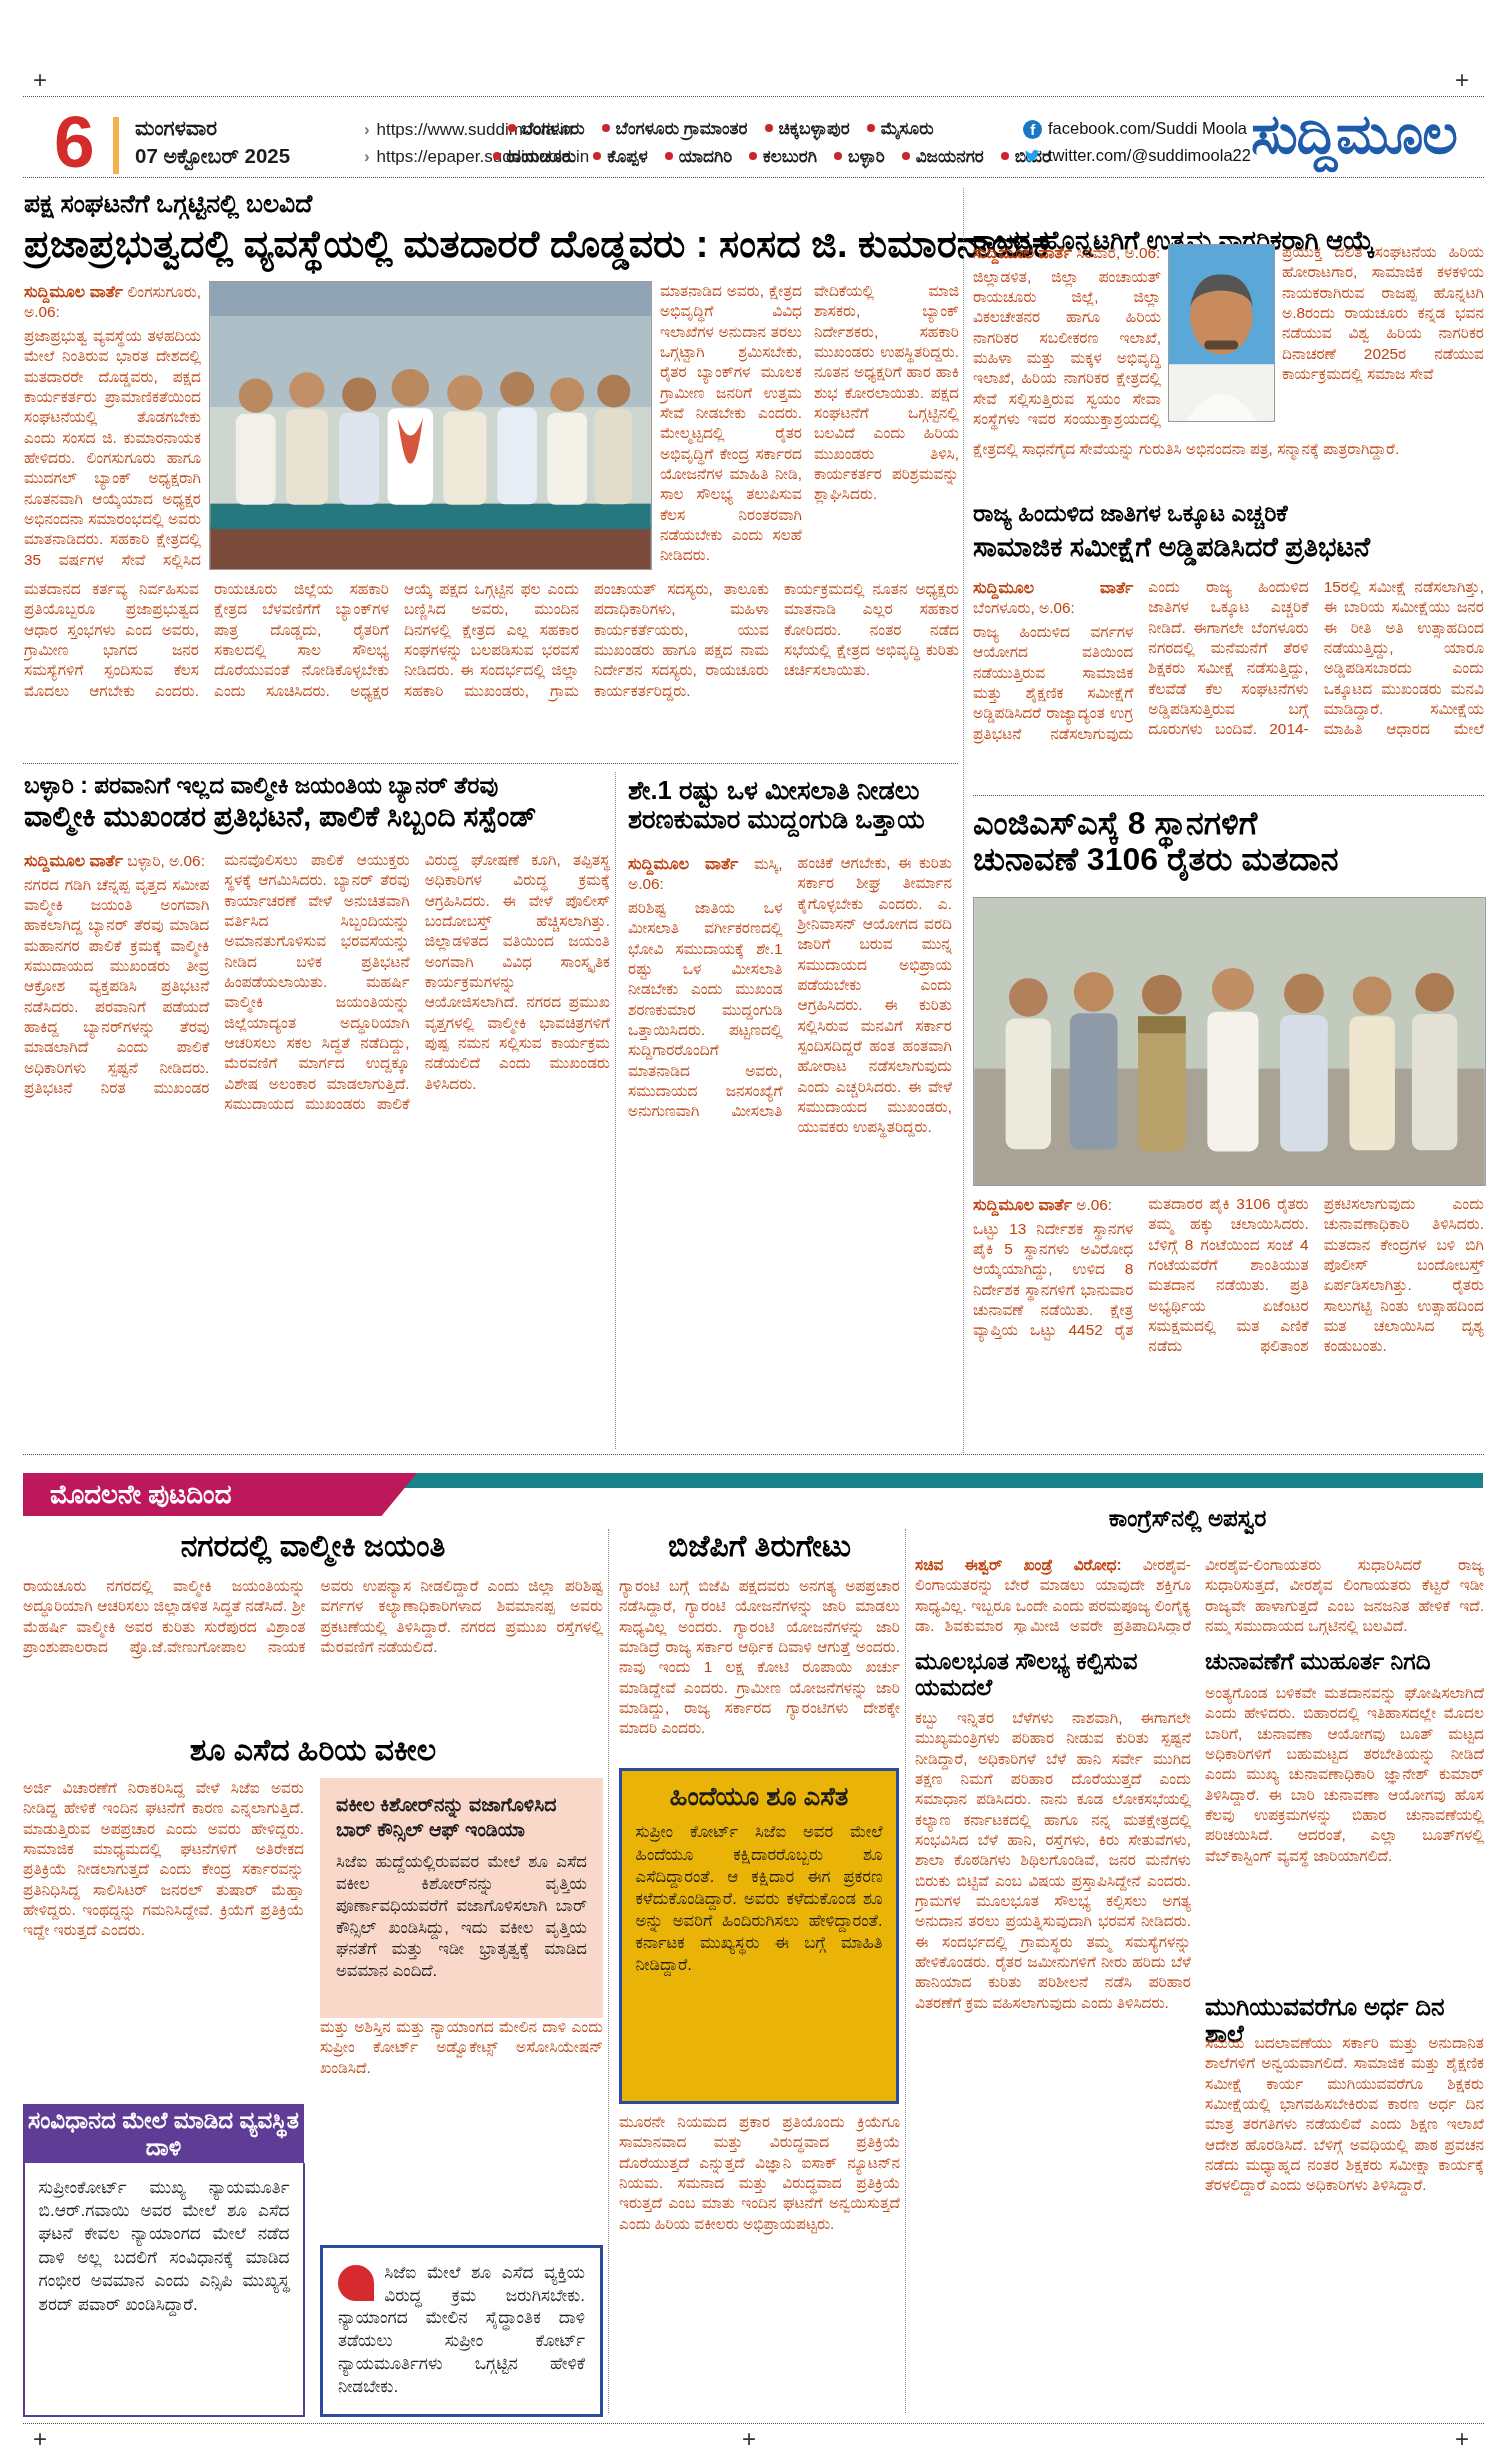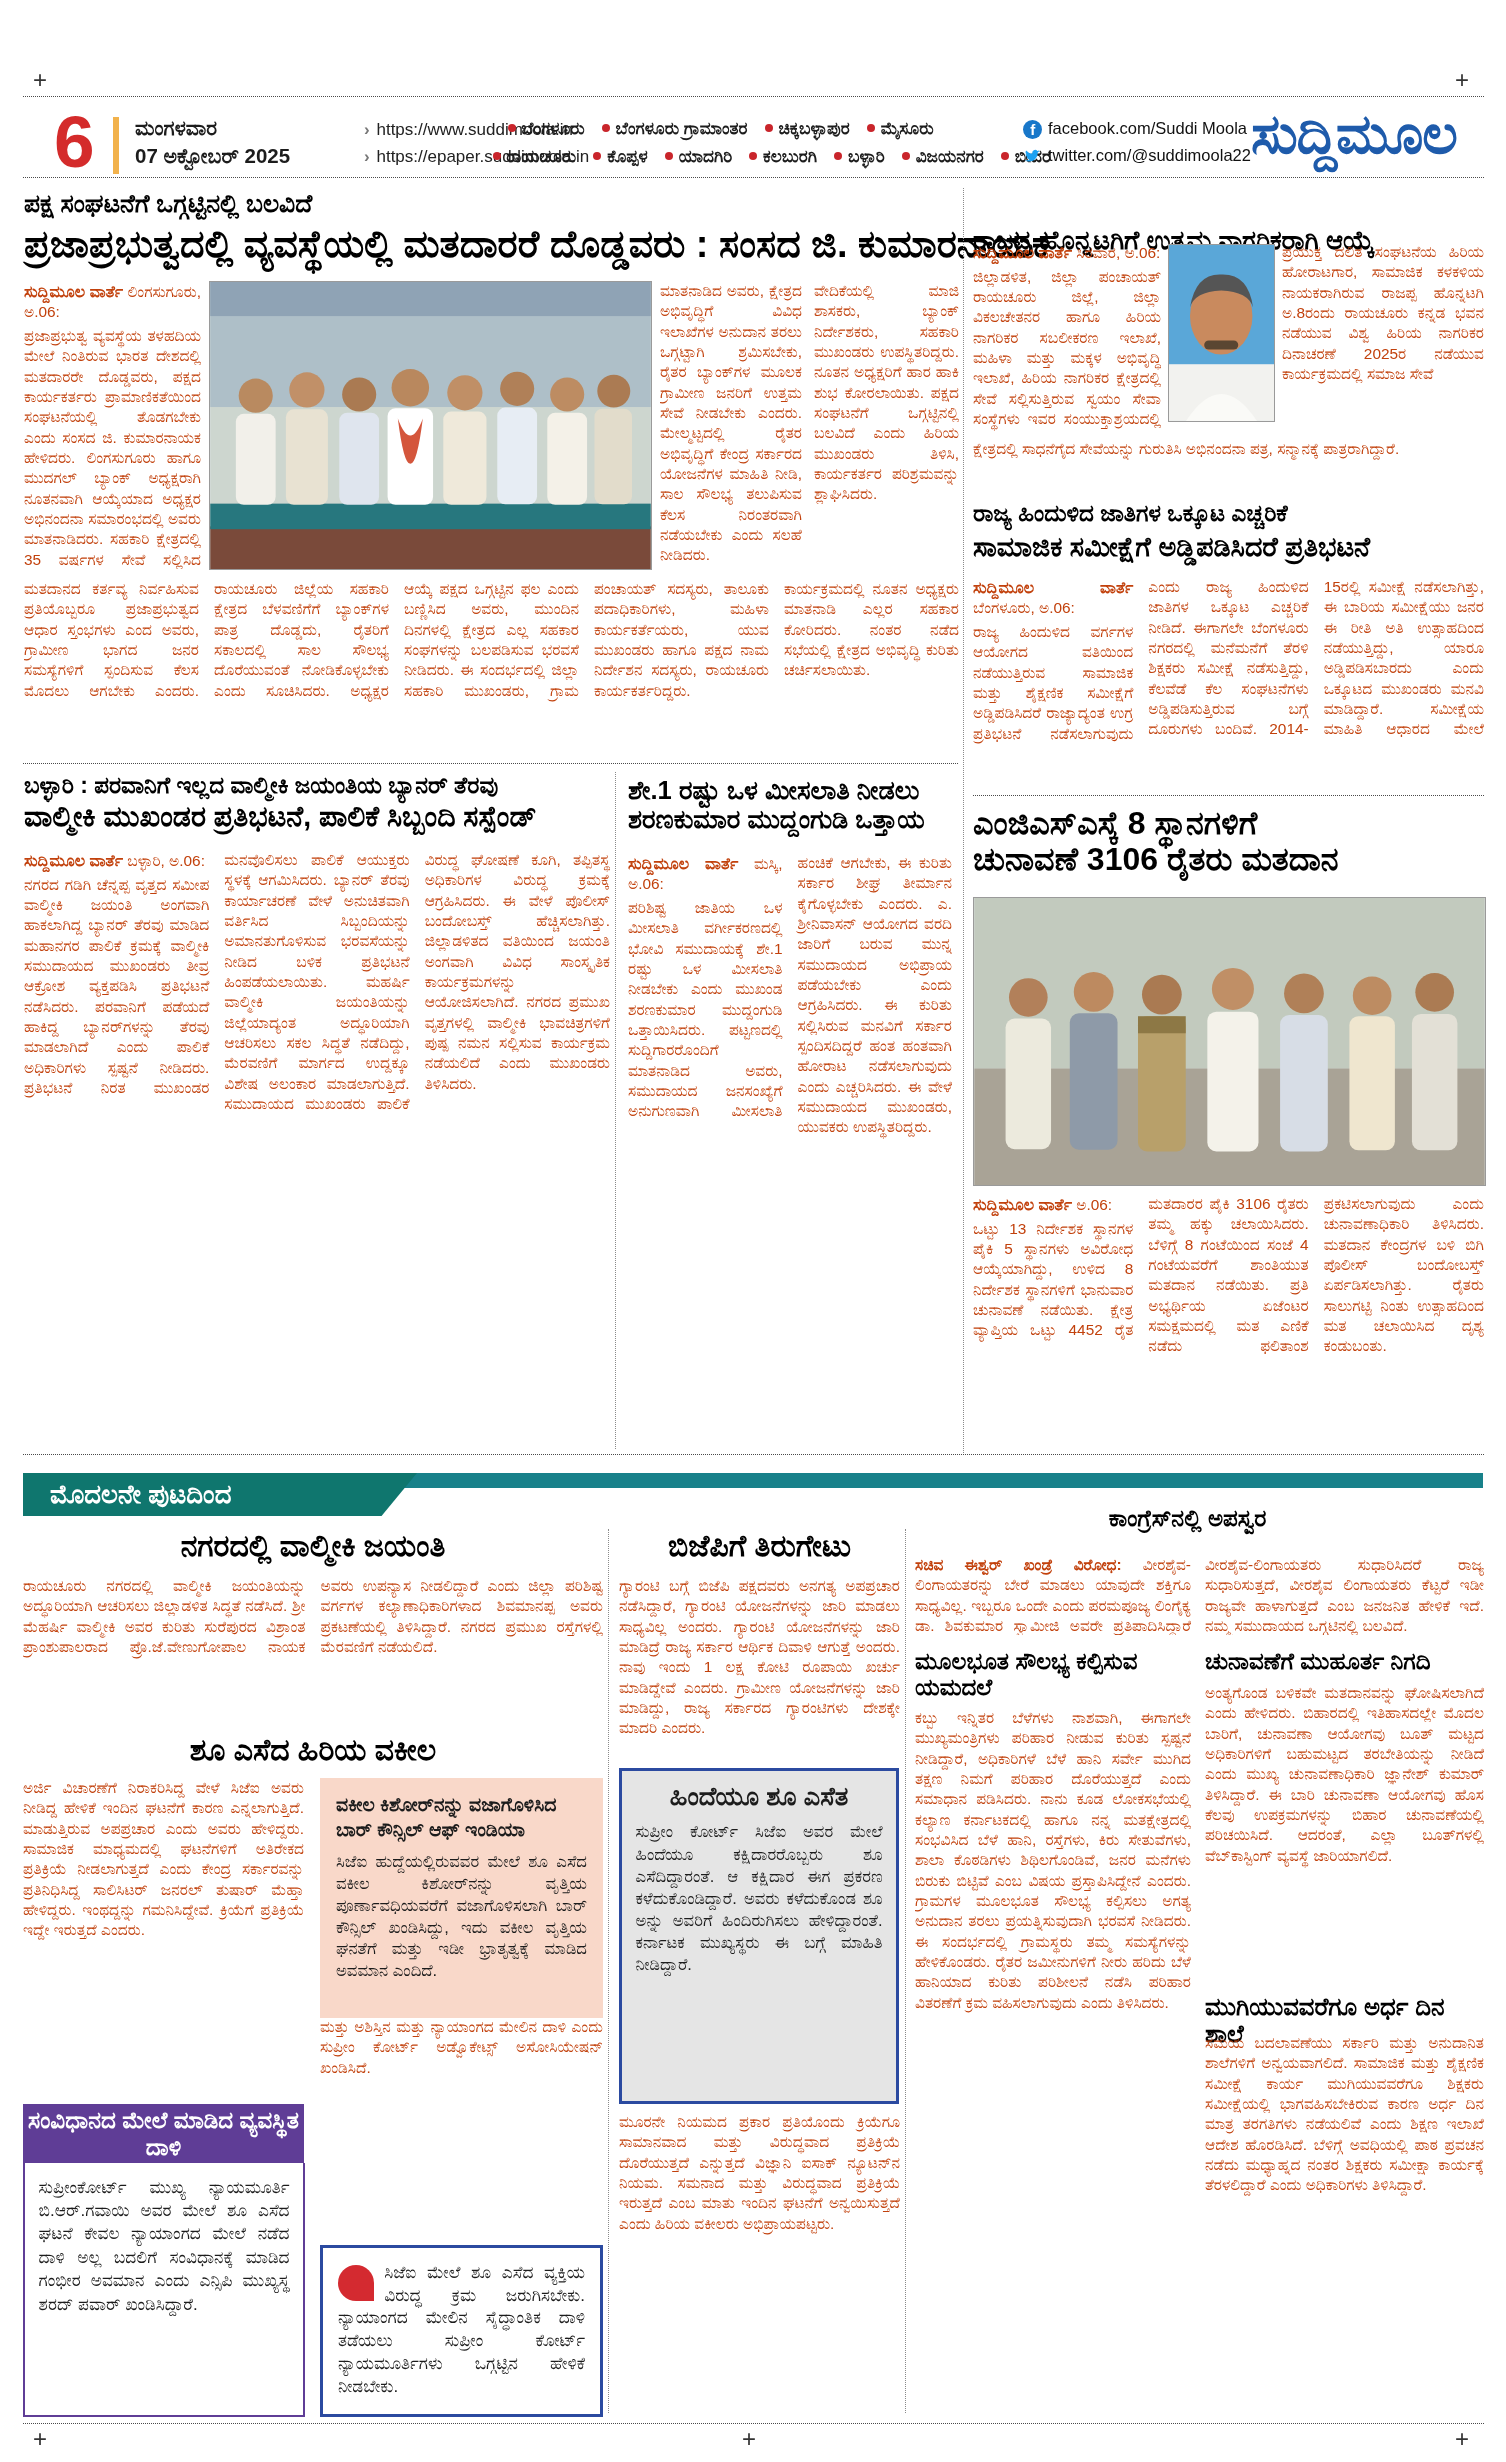--- a/index.html
+++ b/index.html
@@ -24,30 +24,30 @@
   .kicker{font-weight:bold;font-size:25px;color:#000;}
   .kicker-sm{font-weight:bold;font-size:23px;color:#000;}
   .hl{font-weight:bold;color:#000;line-height:1.12;}
   .body-t{font-size:15.4px;line-height:1.32;text-align:justify;overflow:hidden;color:#c2410c;}
   .byl{font-size:15.4px;margin-bottom:3.4px;}
   .byl b{font-size:16px;}
   .c2{column-count:2;column-gap:15px;}
   .c3{column-count:3;column-gap:15px;}
   .c5{column-count:5;column-gap:15px;}
   .photo{border:1.1px solid #9a9a9a;overflow:hidden;background:#dfe3e6;}
-  .tealtab{background:#0f766e;color:#fff;font-weight:bold;font-size:26px;line-height:43px;padding-left:27px;
+  .tealtab{background:#be185d;color:#fff;font-weight:bold;font-size:26px;line-height:43px;padding-left:27px;
            clip-path:polygon(0 0,100% 0,91% 100%,0 100%);}
   .tealstrip{background:#18818a;}
   .purphead{background:#5f3d96;color:#fff;font-weight:bold;font-size:23px;text-align:center;
             display:flex;align-items:center;justify-content:center;line-height:1.15;}
   .purpbody{border:2.8px solid #5f3d96;border-top:none;padding:12.5px 13.6px;font-size:17px;line-height:1.38;text-align:justify;overflow:hidden;}
   .pinkbox{background:#f9d8c9;padding:15px 16px;overflow:hidden;}
   .pinkbox .t{font-weight:bold;font-size:19px;line-height:1.3;margin-bottom:9px;}
   .pinkbox .b{font-size:16.5px;line-height:1.32;text-align:justify;}
-  .bluebox{border:3.4px solid #2b4aa0;padding:11.4px 13.6px;overflow:hidden;background:#e5e5e5;}
+  .bluebox{border:3.4px solid #2b4aa0;padding:11.4px 13.6px;overflow:hidden;background:#eab308;}
   .bluebox .t{font-weight:bold;font-size:25.6px;text-align:center;margin-bottom:8px;}
   .bluebox .b{font-size:16.5px;line-height:1.34;text-align:justify;}
   .quote{padding:13.6px 15px;overflow:hidden;font-size:17px;line-height:1.35;text-align:justify;position:relative;}
   .q-pink{background:#fadde0;}
   .q-blue{background:#fff;border:3.4px solid #2b4aa0;}
   .tear{float:left;width:36px;height:36px;margin:3.4px 10.2px 3.4px 0;border-radius:50% 50% 50% 0;}
   .tear-b{background:#1f4e9c;}
   .tear-r{background:#d42a30;border-radius:50% 50% 0 50%;}
 </style>
 </head>

